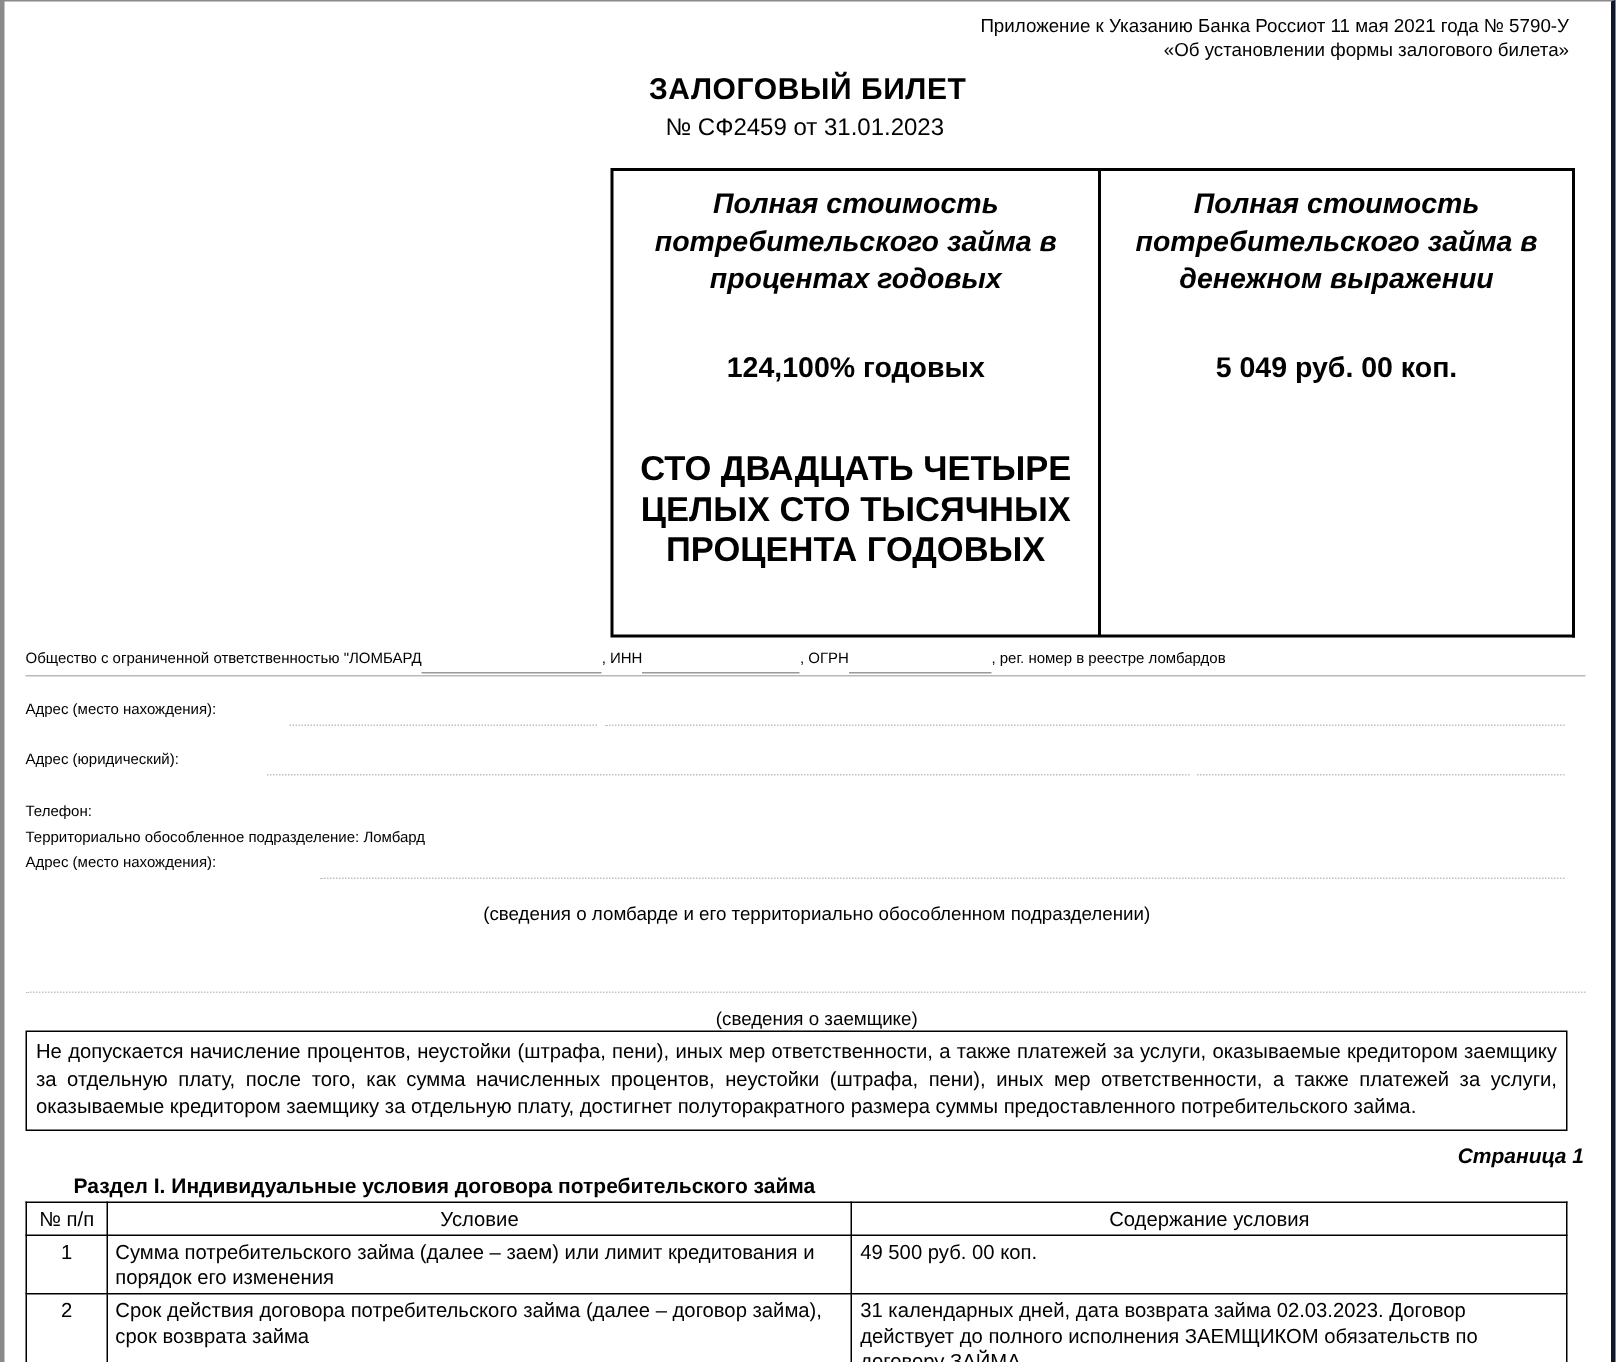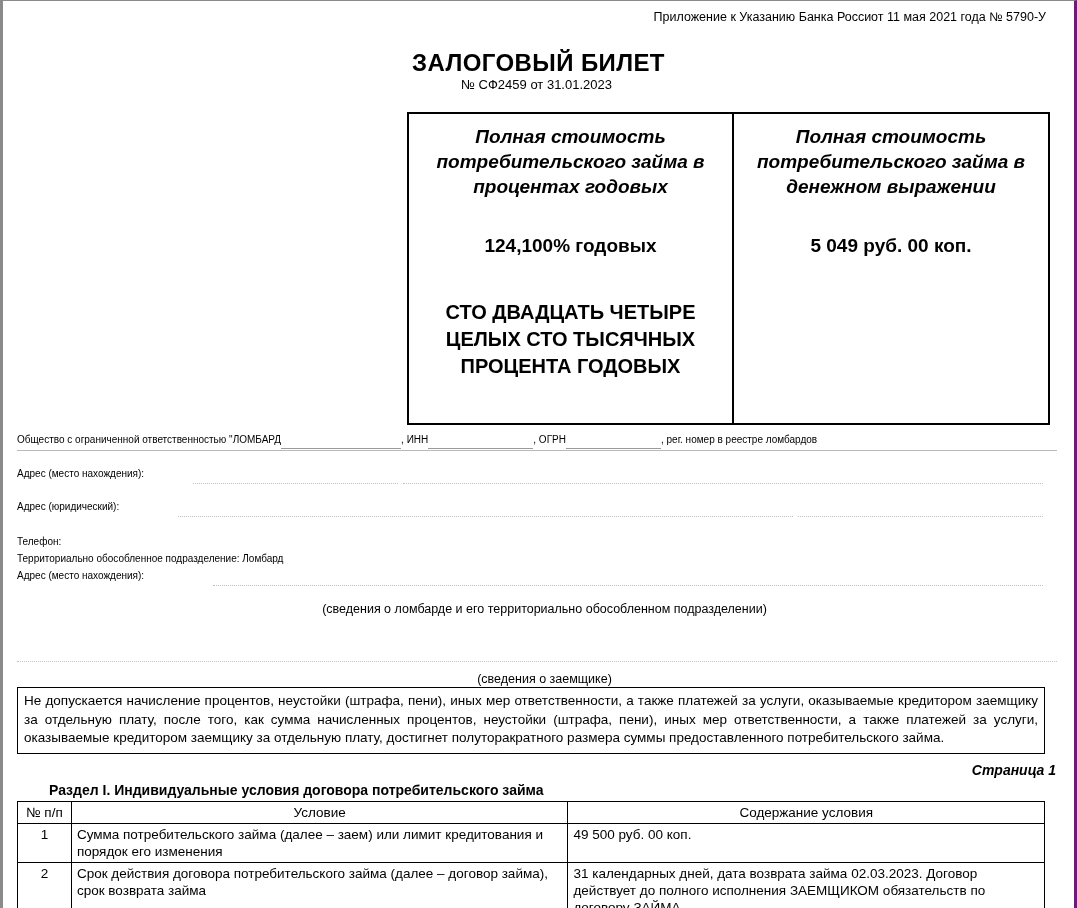--- a/index.html
+++ b/index.html
@@ -7,21 +7,21 @@
     padding: 0;
     background: #6b6b6b;
   }
   .page {
     position: relative;
     width: 1077px;
     height: 908px;
     background: #ffffff;
     box-sizing: border-box;
     border-left: 3px solid #8a8a8a;
-    border-right: 3px solid #701a75;
+    border-right: 3px solid #0f172a;
     border-top: 1px solid #8a8a8a;
     font-family: "Liberation Sans", sans-serif;
     color: #000;
     overflow: hidden;
   }
   .inner {
     position: absolute;
     left: 0; top: 0;
     width: 1071px;
     height: 908px;
@@ -39,30 +39,30 @@
     color: #000;
     white-space: nowrap;
   }
 
   
   .doc-title {
     position: absolute;
     left: 0; right: 0;
     top: 48px;
     text-align: center;
-    font-size: 24px;
+    font-size: 20px;
     font-weight: bold;
     letter-spacing: 0.4px;
   }
   .doc-subtitle {
     position: absolute;
     left: 0; right: 4px;
     top: 76px;
     text-align: center;
-    font-size: 13px;
+    font-size: 16px;
   }
 
   
   .psk-wrap {
     position: absolute;
     left: 404px;
     top: 111px;
     width: 643px;
     height: 313px;
     display: flex;
@@ -80,21 +80,21 @@
     font-weight: bold;
     line-height: 25px;
     font-style: italic;
   }
   .psk-value {
     font-size: 19px;
     font-weight: bold;
     margin-top: 36px;
   }
   .psk-words {
-    font-size: 20px;
+    font-size: 23px;
     font-weight: bold;
     line-height: 27px;
     margin-top: 42px;
   }
   .psk-cell.right .psk-words { margin-top: 42px; }
 
   
   .line-row {
     position: absolute;
     font-size: 10px;
@@ -211,20 +211,21 @@
   td.col-n { text-align: center; }
 </style>
 </head>
 <body>
 
 <div class="page">
   <div class="inner">
 
     <div class="header-note">
       <div>Приложение к Указанию Банка Россиот 11 мая 2021 года № 5790-У</div>
+      <div>«Об установлении формы залогового билета»</div>
     </div>
 
     <div class="doc-title">ЗАЛОГОВЫЙ БИЛЕТ</div>
     <div class="doc-subtitle">№ СФ2459 от 31.01.2023</div>
 
     <div class="psk-wrap">
       <div class="psk-cell left">
         <div class="psk-head">Полная стоимость потребительского займа в процентах годовых</div>
         <div class="psk-value">124,100% годовых</div>
         <div class="psk-words">СТО ДВАДЦАТЬ ЧЕТЫРЕ ЦЕЛЫХ СТО ТЫСЯЧНЫХ ПРОЦЕНТА ГОДОВЫХ</div>

